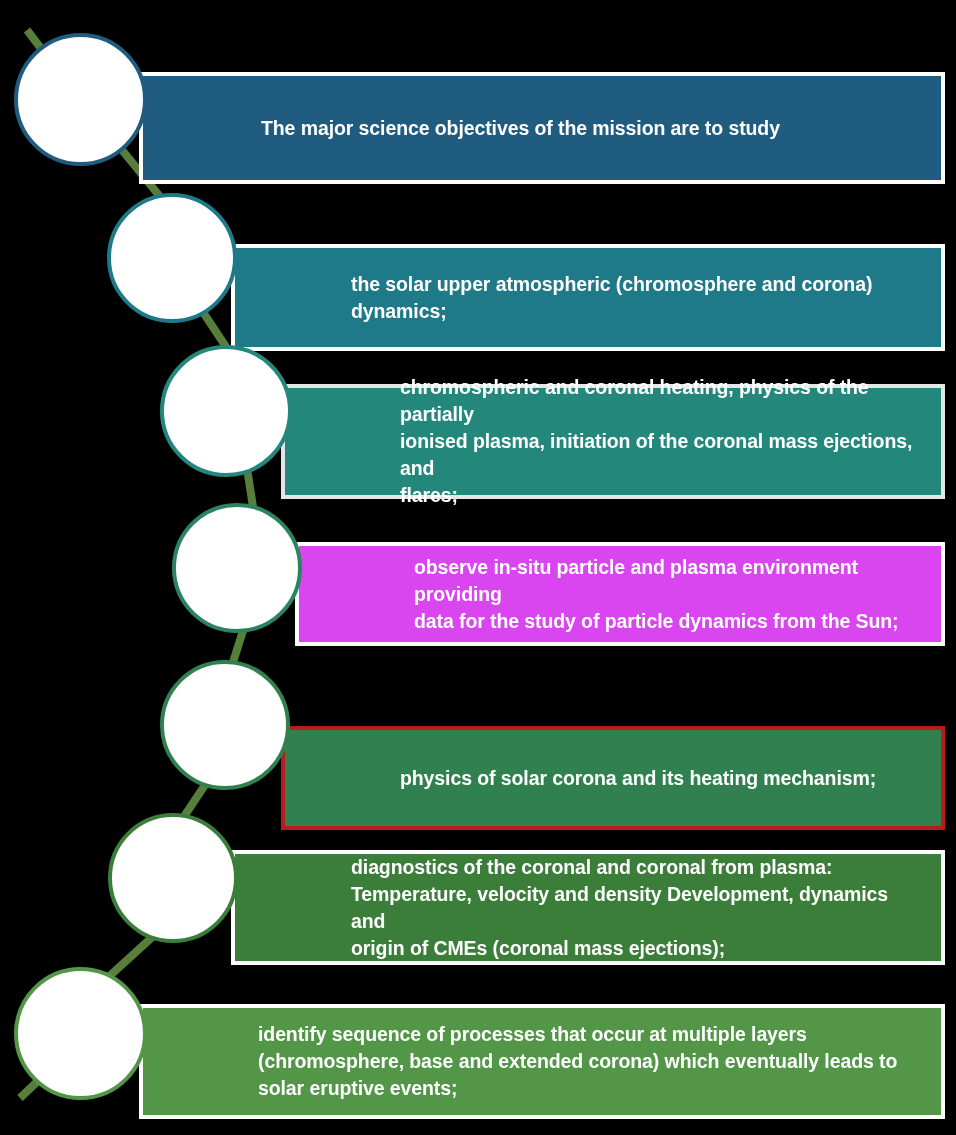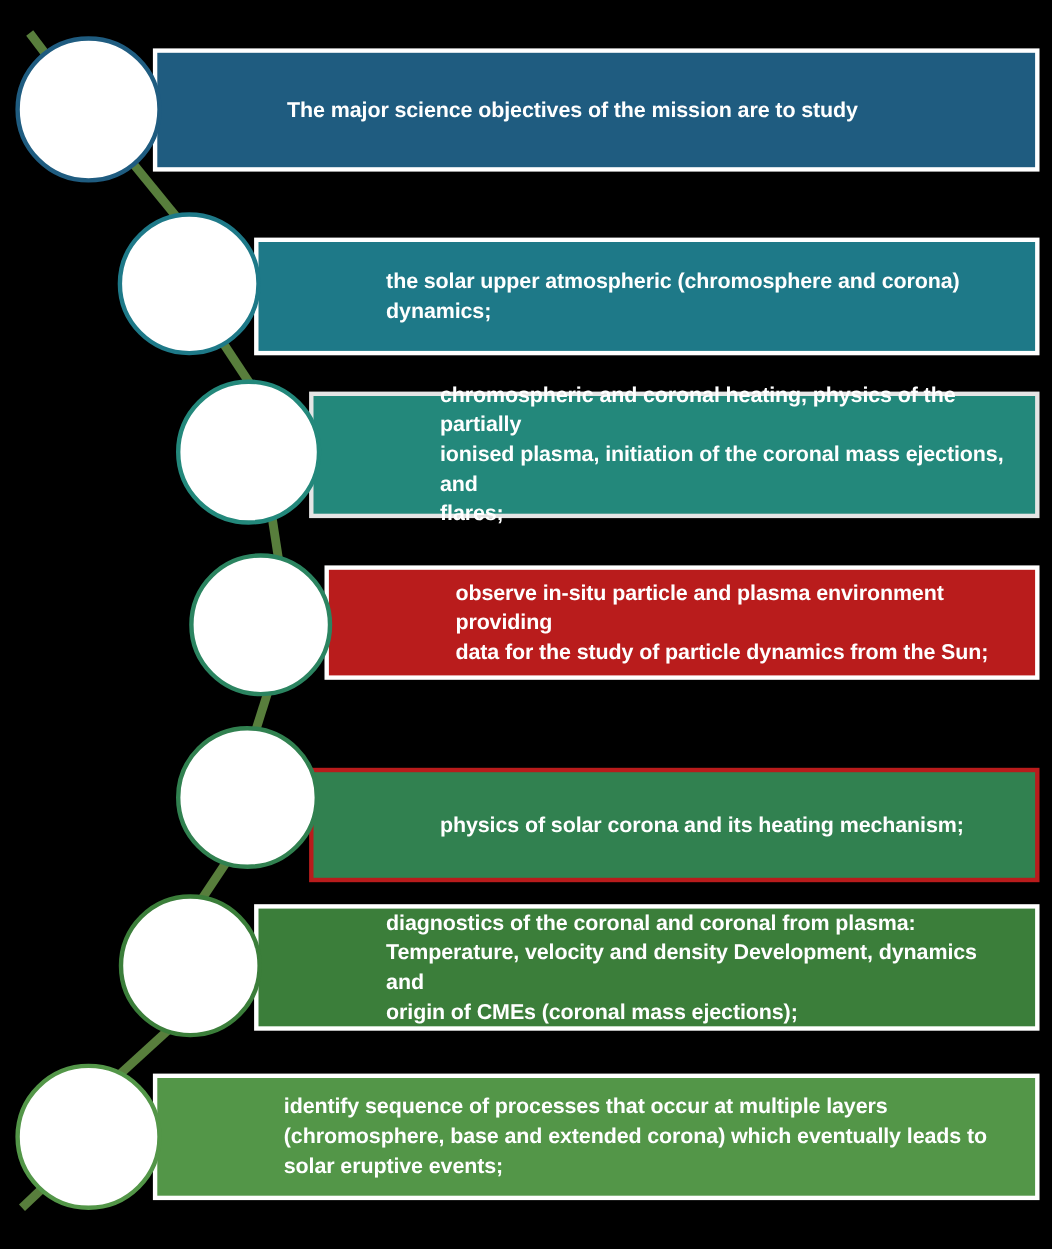--- a/index.html
+++ b/index.html
@@ -32,20 +32,21 @@
     pointer-events: none;
   }
 
   
   .bar-frame {
     position: absolute;
     background: #ffffff;
     box-sizing: border-box;
     padding: 4px;
     z-index: 2;
+    margin-top: 28px;
   }
   .bar {
     width: 100%;
     height: 100%;
     box-sizing: border-box;
     display: flex;
     align-items: center;
   }
   .bar-text {
     color: #ffffff;
@@ -100,21 +101,21 @@
       <div class="node-circle" style="left: 107px; top: 193px; width: 130px; height: 130px; border: 4px solid rgb(30, 121, 136);"></div>
       <div class="bar-frame" style="left: 281px; top: 356px; width: 664px; height: 115px; background: #e5e5e5;">
         <div class="bar" style="background: rgb(35, 136, 123);">
           <span class="bar-text" style="color: rgb(255, 255, 255); padding-left: 115px; padding-right: 14px;">chromospheric and coronal heating, physics of the partially
 ionised plasma, initiation of the coronal mass ejections, and
 flares;</span>
         </div>
       </div>
       <div class="node-circle" style="left: 160px; top: 345px; width: 132px; height: 132px; border: 4px solid rgb(35, 136, 123);"></div>
       <div class="bar-frame" style="left: 295px; top: 514px; width: 650px; height: 104px; background: rgb(255, 255, 255);">
-        <div class="bar" style="background: #b91c1c;">
+        <div class="bar" style="background: #d946ef;">
           <span class="bar-text" style="color: rgb(255, 255, 255); padding-left: 115px; padding-right: 14px;">observe in-situ particle and plasma environment providing
 data for the study of particle dynamics from the Sun;</span>
         </div>
       </div>
       <div class="node-circle" style="left: 172px; top: 503px; width: 130px; height: 130px; border: 4px solid rgb(43, 132, 96);"></div>
       <div class="bar-frame" style="left: 281px; top: 698px; width: 664px; height: 104px; background: #b91c1c;">
         <div class="bar" style="background: rgb(49, 129, 80);">
           <span class="bar-text" style="color: rgb(255, 255, 255); padding-left: 115px; padding-right: 14px;">physics of solar corona and its heating mechanism;</span>
         </div>
       </div>

